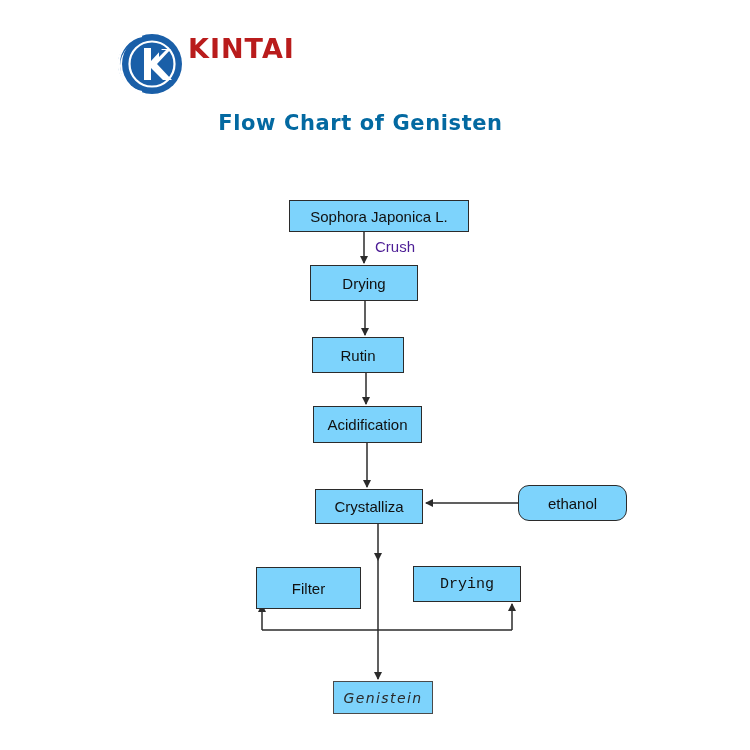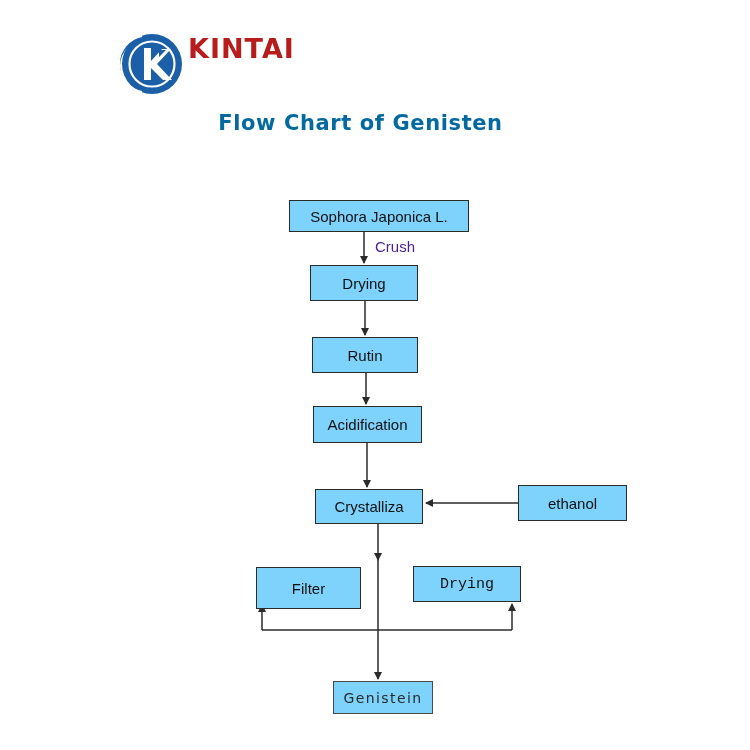--- a/index.html
+++ b/index.html
@@ -95,20 +95,21 @@
     font-size: 15px;
     color: #101010;
     white-space: nowrap;
   }
   .node.serif-spaced {
     font-family: "DejaVu Sans", sans-serif;
     font-size: 14px;
     letter-spacing: 1.4px;
     color: #2a2a2a;
     border-color: #4a4a4a;
+    font-style: italic;
   }
   .edge-label {
     position: absolute;
     font-family: "Liberation Sans", sans-serif;
     font-size: 15px;
     color: #4c1d95;
     white-space: nowrap;
   }
 </style>
 </head>
@@ -170,27 +171,27 @@
       <line x1="512" y1="630" x2="512" y2="604" marker-end="url(#arrow-up)"></line>
 
       <line x1="378" y1="630" x2="378" y2="679" marker-end="url(#arrow-down)"></line>
     </g>
   </svg>
 
   <div class="node" style="left:289px; top:200px; width:180px; height:32px;">Sophora Japonica L.</div>
 
   <div class="node" style="left:310px; top:265px; width:108px; height:36px;">Drying</div>
 
-  <div class="node" style="left:312px; top:337px; width:106px; height:36px;">Rutin</div>
+  <div class="node" style="left:312px; top:337px; width:92px; height:36px;">Rutin</div>
 
   <div class="node" style="left:315px; top:489px; width:108px; height:35px;">Crystalliza</div>
 
   <div class="node" style="left:313px; top:406px; width:109px; height:37px;">Acidification</div>
 
-  <div class="node" style="left:518px; top:485px; width:109px; height:36px;">ethanol</div>
+  <div class="node" style="left:518px; top:485px; width:109px; height:36px;border-radius:11px;">ethanol</div>
 
   <div class="node" style="left:256px; top:567px; width:105px; height:42px;">Filter</div>
 
   <div class="node" style="left:413px; top:566px; width:108px; height:36px;font-family:Liberation Mono, monospace;">Drying</div>
 
   <div class="node serif-spaced" style="left:333px; top:681px; width:100px; height:33px;">Genistein</div>
 
   <div class="edge-label" style="left:375px; top:238px;">Crush</div>
 
 </div>

